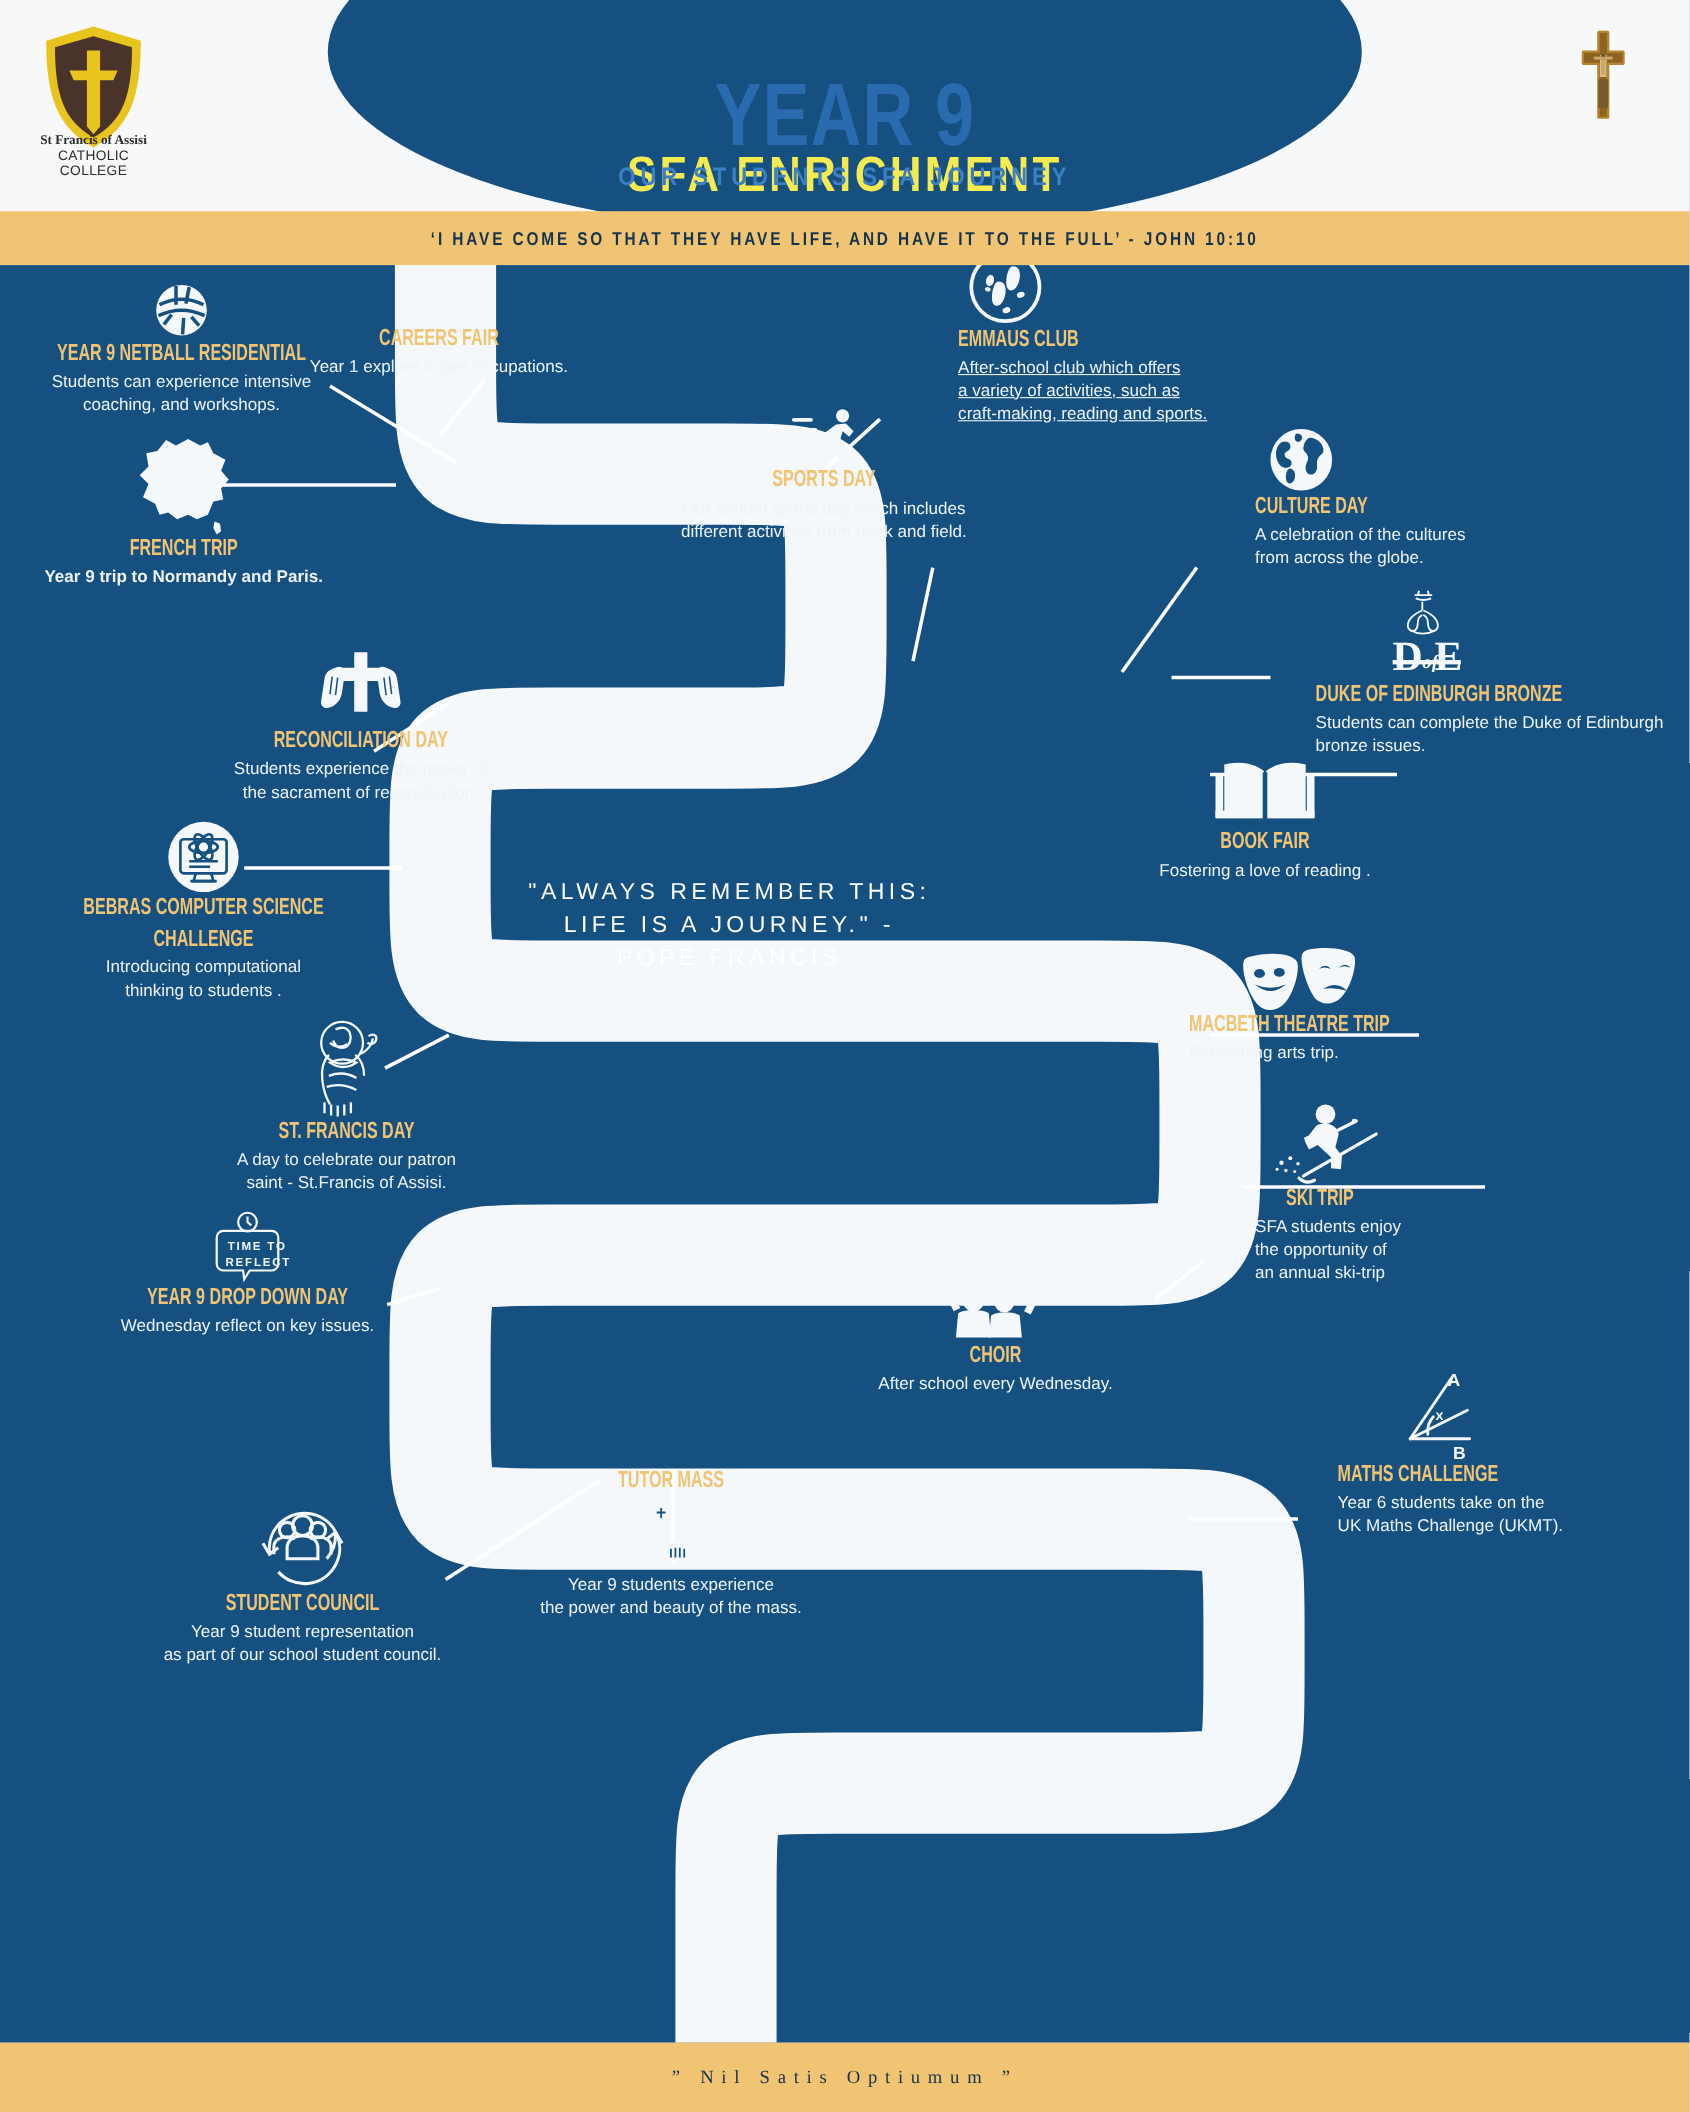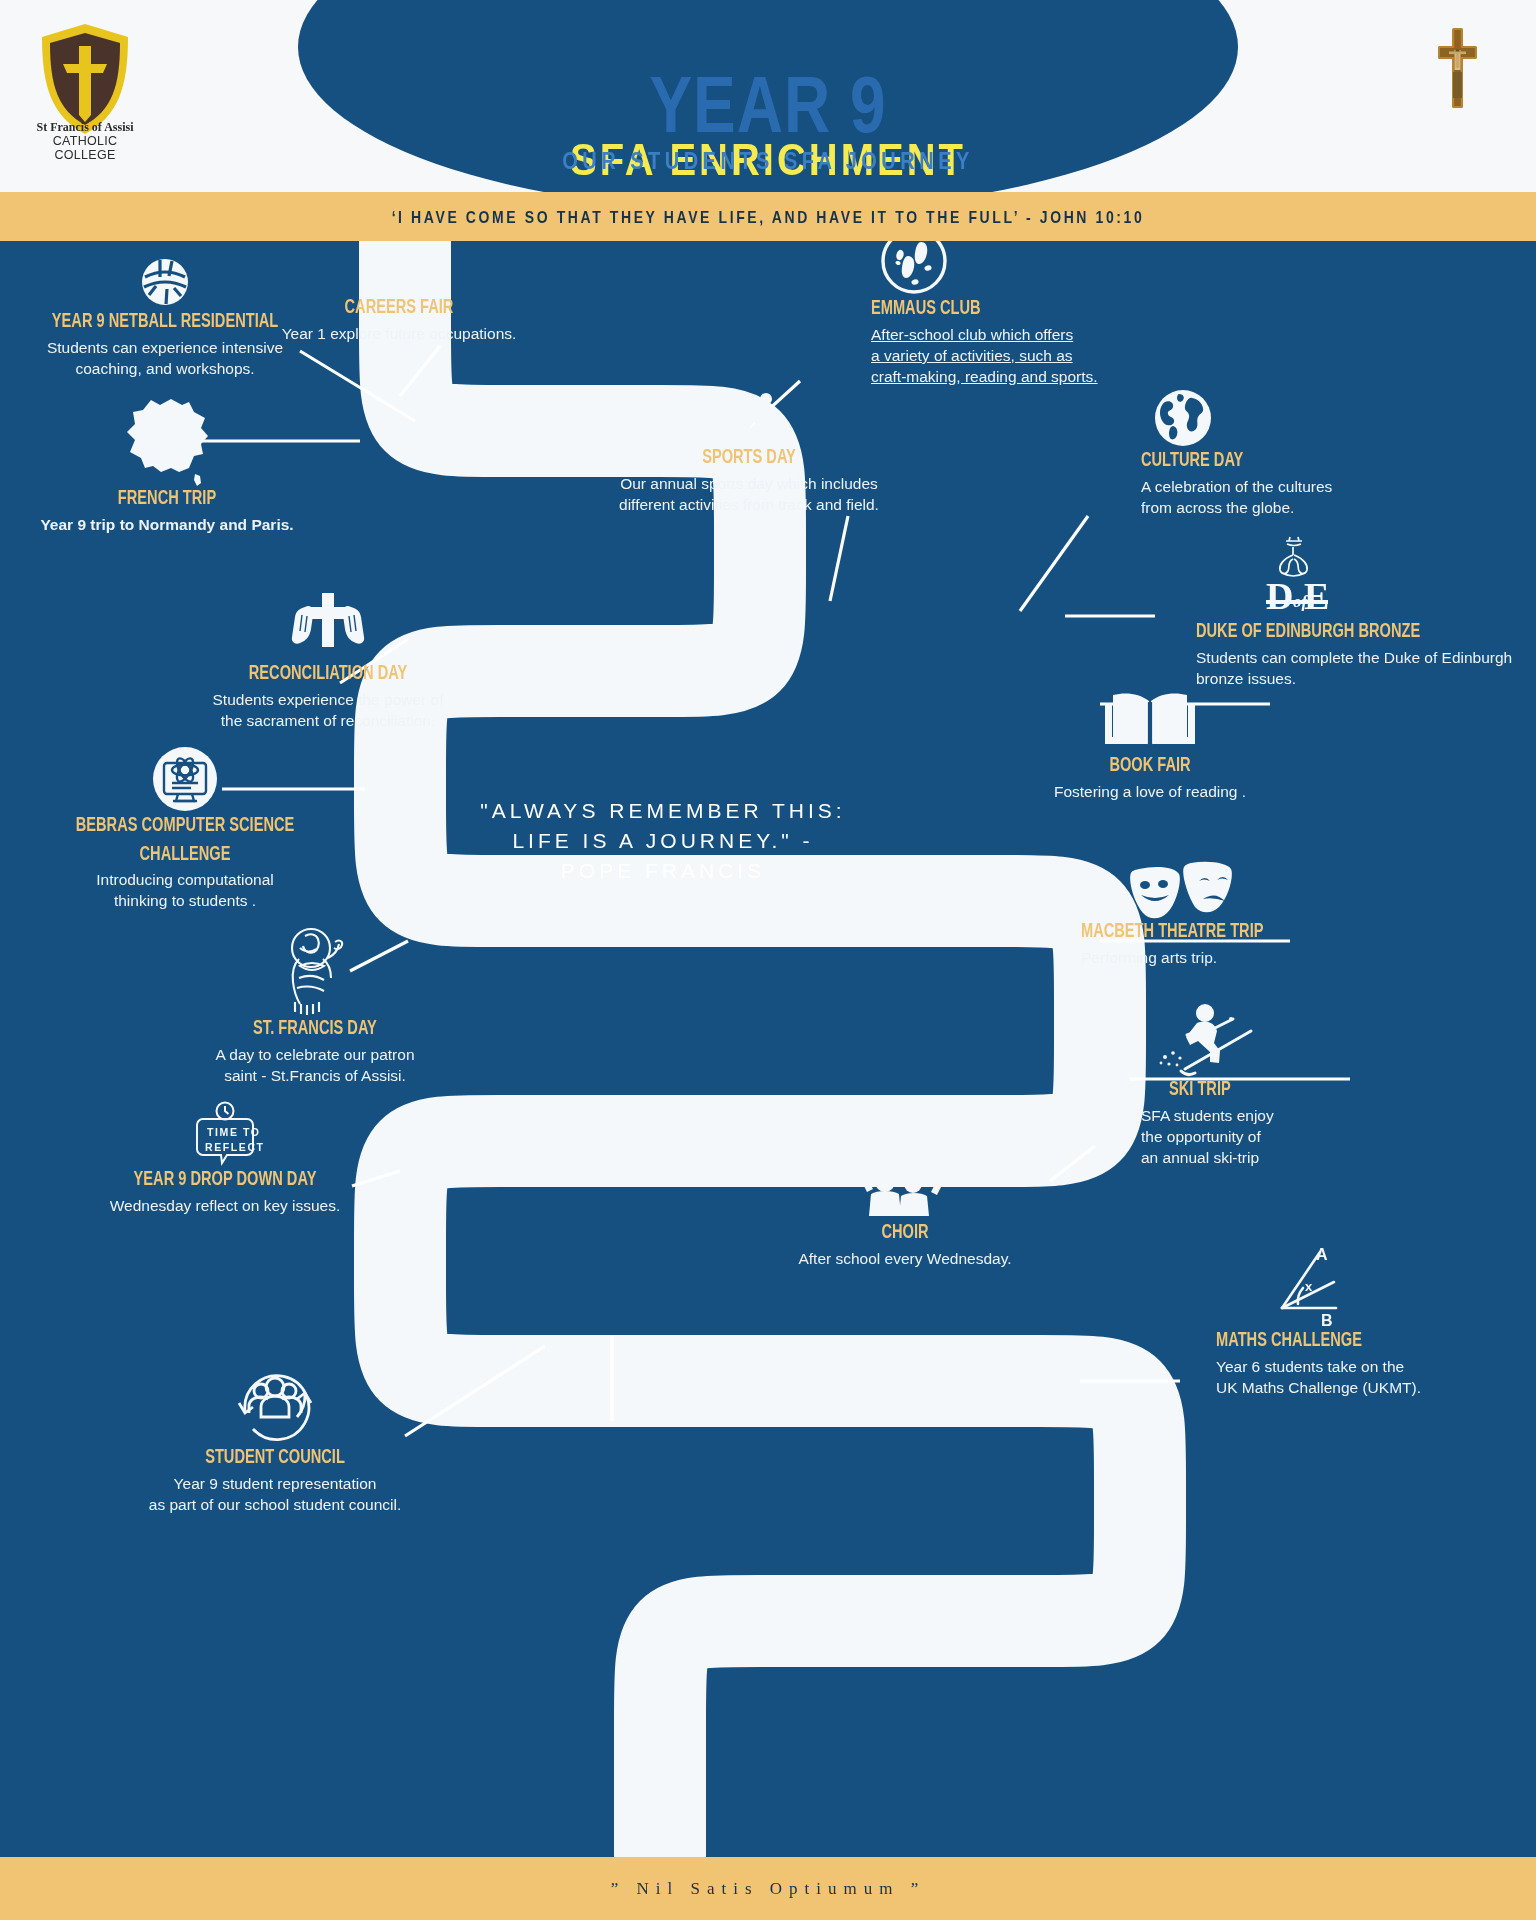--- a/index.html
+++ b/index.html
@@ -281,21 +281,21 @@
       <div class="ico-wrap c">
         <svg class="ico" width="105" height="92" viewBox="0 0 105 92">
           <path d="M36 4 L45 9 L56 3 L67 9 L74 6 L79 16 L90 22 L86 32 L93 40 L86 48 L88 58 L79 60 L74 72 L64 76 L56 72 L46 76 L38 70 L30 72 L26 62 L15 56 L20 44 L12 36 L20 28 L18 16 L28 14 Z" fill="#f4f8fb"></path>
           <path d="M80 78 l5 2 1 7 -4 3 -3 -6 z" fill="#f4f8fb"></path>
         </svg>
       </div>
       <div class="ttl">FRENCH TRIP</div>
       <div class="desc" style="white-space:pre-line;font-weight:bold;">Year 9 trip to Normandy and Paris.</div>
     </div>
 
-    <div class="item center" style="left:598px; top:150px; width:302px;">
+    <div class="item center" style="left:598px; top:129px; width:302px;">
       <div class="ico-wrap c">
         <svg class="ico" width="66" height="56" viewBox="0 0 66 56">
           <g fill="#f4f8fb">
             <circle cx="50" cy="8" r="6"></circle>
             <path d="M44 16 l9 -1 7 7 -4 5 -6 -5 -2 7 8 9 -4 14 -6 -2 2 -10 -10 -9 -8 12 -6 -3 9 -16 z"></path>
             <rect x="4" y="10" width="19" height="3.4" rx="1.7"></rect>
             <rect x="10" y="19" width="17" height="3.4" rx="1.7"></rect>
             <rect x="2" y="27" width="14" height="3.4" rx="1.7"></rect>
             <rect x="16" y="37" width="18" height="3.4" rx="1.7" transform="rotate(-36 16 37)"></rect>
           </g>
@@ -534,20 +534,40 @@
             <text x="47" y="80" font-size="16">B</text>
             <text x="31" y="45" font-size="13">x</text>
           </g>
         </svg>
       </div>
       <div class="ttl">MATHS CHALLENGE</div>
       <div class="desc" style="white-space:pre-line;">Year 6 students take on the
 UK Maths Challenge (UKMT).</div>
     </div>
 
+    <div class="item center" style="left:460px; top:1095px; width:300px;">
+      <div class="ttl" style="text-align:center;">TUTOR MASS</div>
+      <div class="ico-wrap c" style="margin-top:8px;">
+        <svg class="ico" width="72" height="60" viewBox="0 0 72 60">
+          <g fill="#f4f8fb">
+            <path d="M18 4 h18 v14 c0 6 -4 10 -9 10 -5 0 -9 -4 -9 -10 z"></path>
+            <rect x="24" y="28" width="6" height="14"></rect>
+            <path d="M14 42 h26 l-3 6 h-20 z"></path>
+            <path d="M34 40 c10 -6 24 -4 28 3 3 6 -3 9 -12 9 h-18 z"></path>
+            <path d="M12 46 h30 v5 h-30 z"></path>
+          </g>
+          <g stroke="#155080" stroke-width="1.6" fill="none">
+            <path d="M27 7 v9 M23 11 h8"></path>
+            <path d="M36 44 v8 M40 43 v9 M44 43 v9 M48 44 v8"></path>
+          </g>
+        </svg>
+      </div>
+      <div class="desc" style="white-space:pre-line;">Year 9 students experience
+the power and beauty of the mass.</div>
+    </div>
 
     <div class="item center" style="left:110px; top:1110px; width:330px;">
       <div class="ico-wrap c">
         <svg class="ico" width="96" height="96" viewBox="0 0 96 96">
           <g fill="none" stroke="#f4f8fb" stroke-width="2.8">
             <path d="M18 60 a32 32 0 1 1 8 18"></path>
             <path d="M12 52 l6 10 8 -6"></path>
             <path d="M78 44 a32 32 0 0 1 -8 22"></path>
             <path d="M84 52 l-6 -10 -8 6"></path>
           </g>

